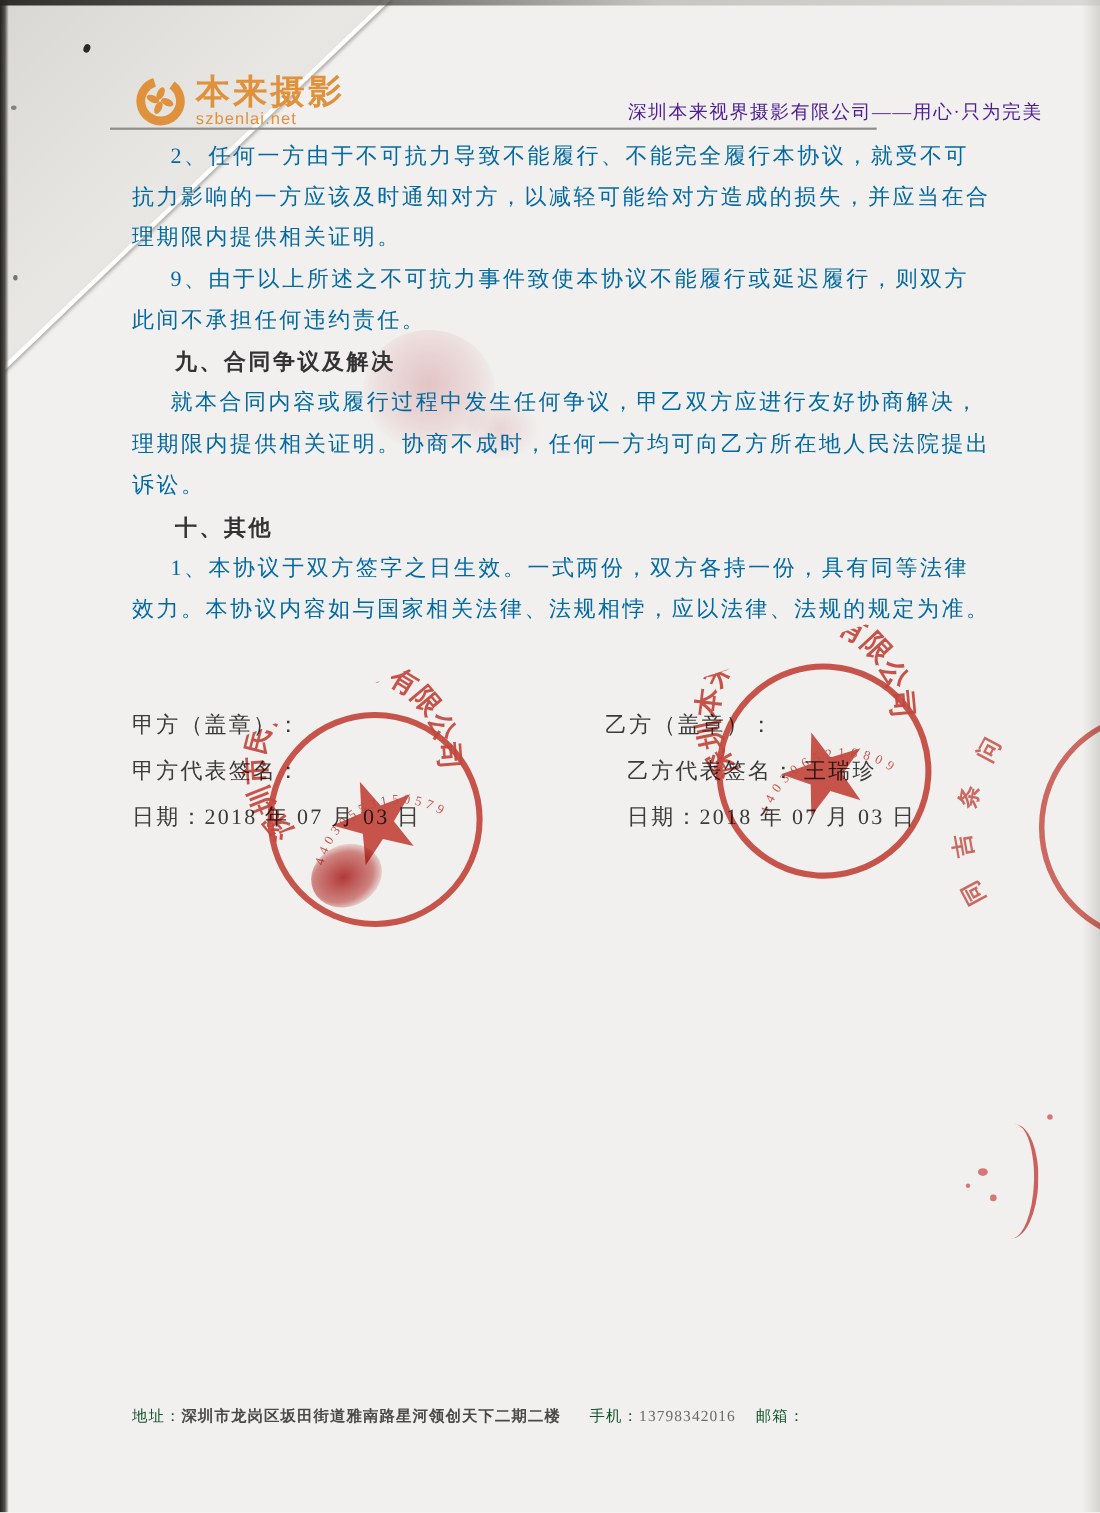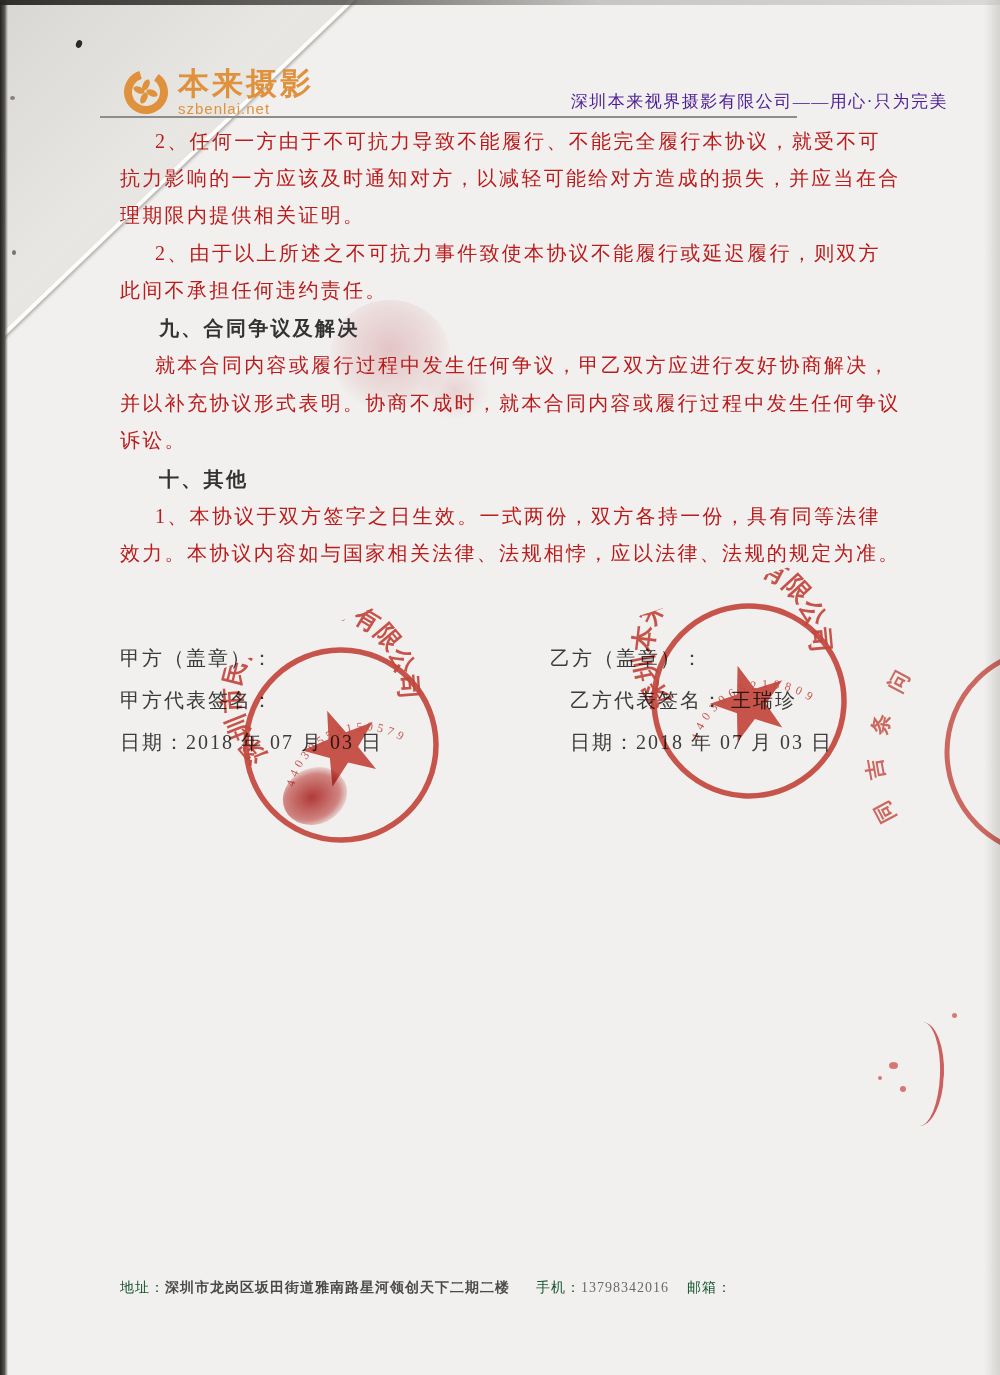--- a/index.html
+++ b/index.html
@@ -29,21 +29,21 @@
   .logo-icon{width:48px;height:48px;}
   .logo-text{margin-left:8px;}
   .brand{font-size:31px;font-weight:bold;color:#e0913c;letter-spacing:3px;line-height:32px;
          font-family:"Liberation Sans","DejaVu Sans",sans-serif;}
   .domain{font-size:15px;color:#e0913c;letter-spacing:1px;line-height:15px;margin-top:1px;
           font-family:"Liberation Sans","DejaVu Sans",sans-serif;}
   .header-rule{position:absolute;left:100px;top:116px;width:697px;height:2px;background:#8f8d8a;}
   .slogan{position:absolute;right:52px;top:90px;font-size:17px;color:#4c1d95;letter-spacing:1.5px;}
 
   
-  .bodyline{position:absolute;font-size:20px;color:#b91c1c;letter-spacing:2.3px;white-space:nowrap;}
+  .bodyline{position:absolute;font-size:20px;color:#0369a1;letter-spacing:2.3px;white-space:nowrap;}
   .bold{font-weight:bold;color:#333;margin-left:39px;}
 
   
   .sigline{position:absolute;font-size:20px;color:#3b3b3b;letter-spacing:2px;white-space:nowrap;}
 
   
   .footer{position:absolute;left:120px;top:1279px;font-size:14px;letter-spacing:1px;white-space:nowrap;}
   .f-label{color:#14532d;}
   .f-strong{color:#4a4a48;font-weight:bold;}
   .f-val{color:#6a6a68;}
@@ -102,25 +102,25 @@
   </div>
   <div class="header-rule"></div>
   <div class="slogan">深圳本来视界摄影有限公司——用心·只为完美</div>
 
   <div class="smudge-pink pk1"></div>
   <div class="smudge-pink pk2"></div>
 
   <div class="bodyline" style="left:155px;top:128px">2、任何一方由于不可抗力导致不能履行、不能完全履行本协议，就受不可</div>
   <div class="bodyline" style="left:120px;top:165px">抗力影响的一方应该及时通知对方，以减轻可能给对方造成的损失，并应当在合</div>
   <div class="bodyline" style="left:120px;top:202px">理期限内提供相关证明。</div>
-  <div class="bodyline" style="left:155px;top:240px">2、由于以上所述之不可抗力事件致使本协议不能履行或延迟履行，则双方</div>
+  <div class="bodyline" style="left:155px;top:240px">9、由于以上所述之不可抗力事件致使本协议不能履行或延迟履行，则双方</div>
   <div class="bodyline" style="left:120px;top:277px">此间不承担任何违约责任。</div>
   <div class="bodyline bold" style="left:120px;top:315px">九、合同争议及解决</div>
   <div class="bodyline" style="left:155px;top:352px">就本合同内容或履行过程中发生任何争议，甲乙双方应进行友好协商解决，</div>
-  <div class="bodyline" style="left:120px;top:390px">并以补充协议形式表明。协商不成时，就本合同内容或履行过程中发生任何争议</div>
+  <div class="bodyline" style="left:120px;top:390px">理期限内提供相关证明。协商不成时，任何一方均可向乙方所在地人民法院提出</div>
   <div class="bodyline" style="left:120px;top:427px">诉讼。</div>
   <div class="bodyline bold" style="left:120px;top:466px">十、其他</div>
   <div class="bodyline" style="left:155px;top:503px">1、本协议于双方签字之日生效。一式两份，双方各持一份，具有同等法律</div>
   <div class="bodyline" style="left:120px;top:540px">效力。本协议内容如与国家相关法律、法规相悖，应以法律、法规的规定为准。</div>
 
   <div class="sigline" style="left:120px;top:645px">甲方（盖章）：</div>
   <div class="sigline" style="left:120px;top:687px">甲方代表签名：</div>
   <div class="sigline" style="left:120px;top:729px">日期：2018 年 07 月 03 日</div>
 
   <div class="sigline" style="left:550px;top:645px">乙方（盖章）：</div>

